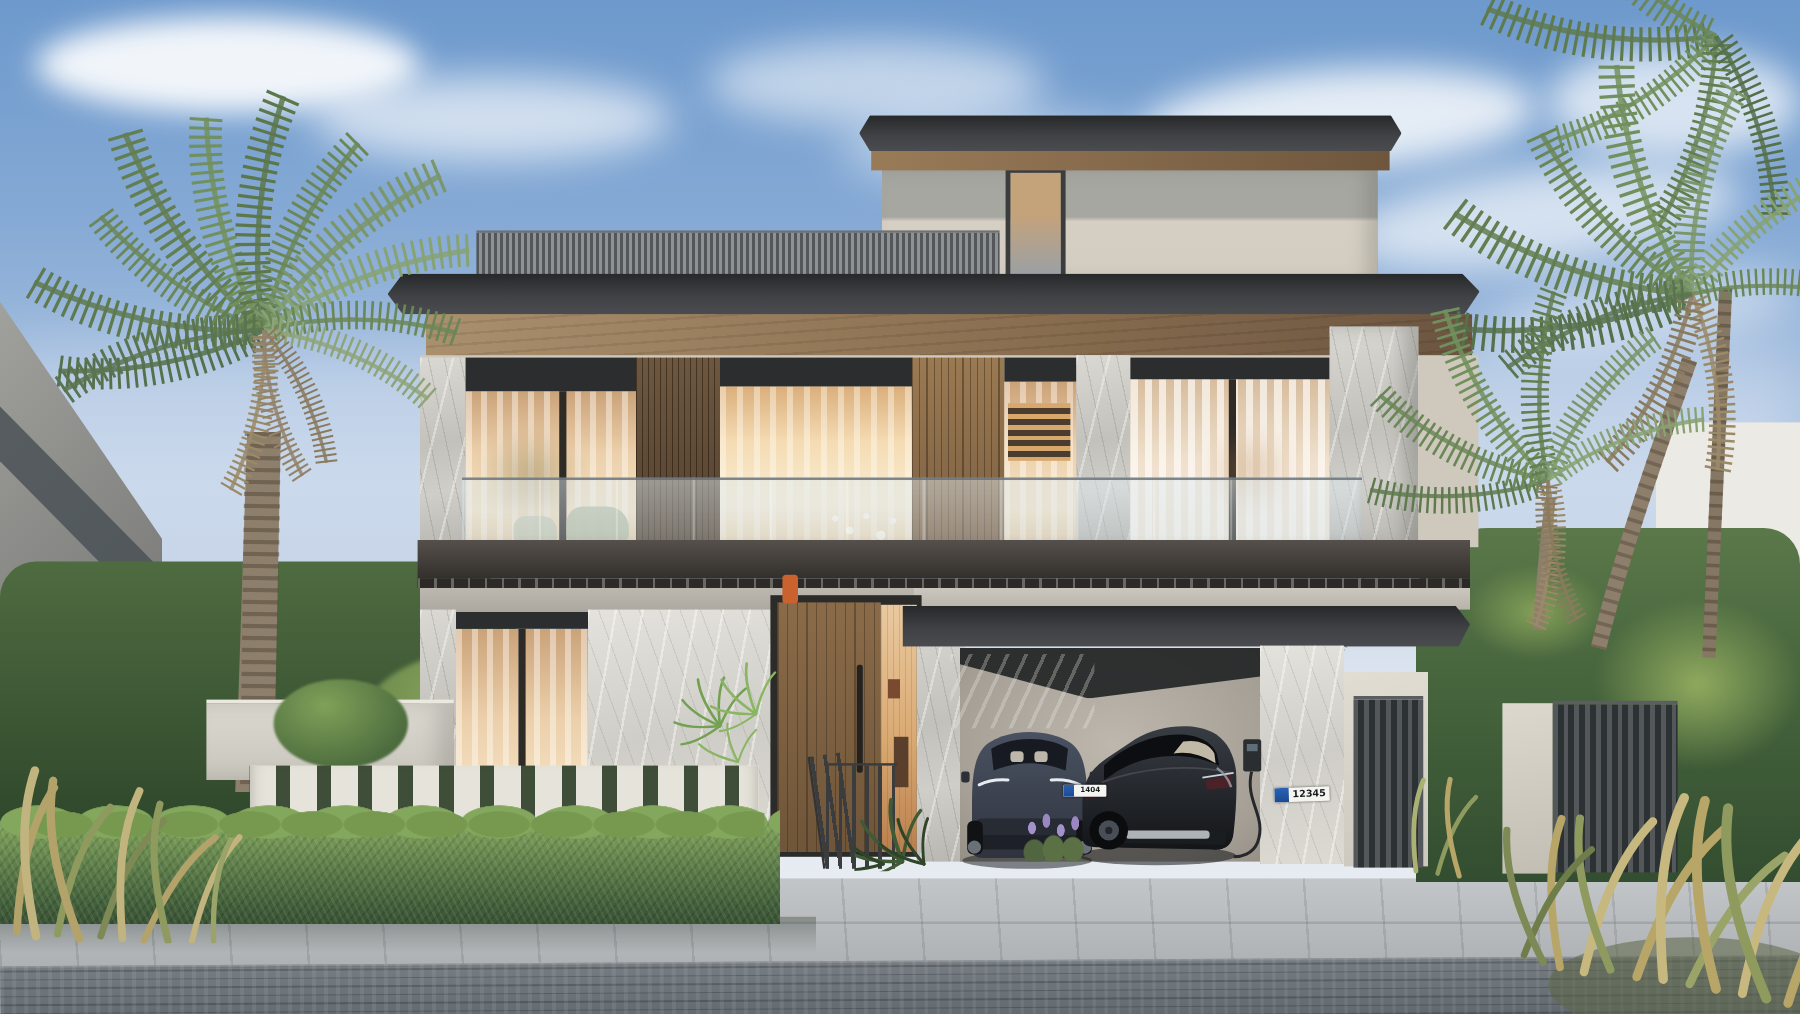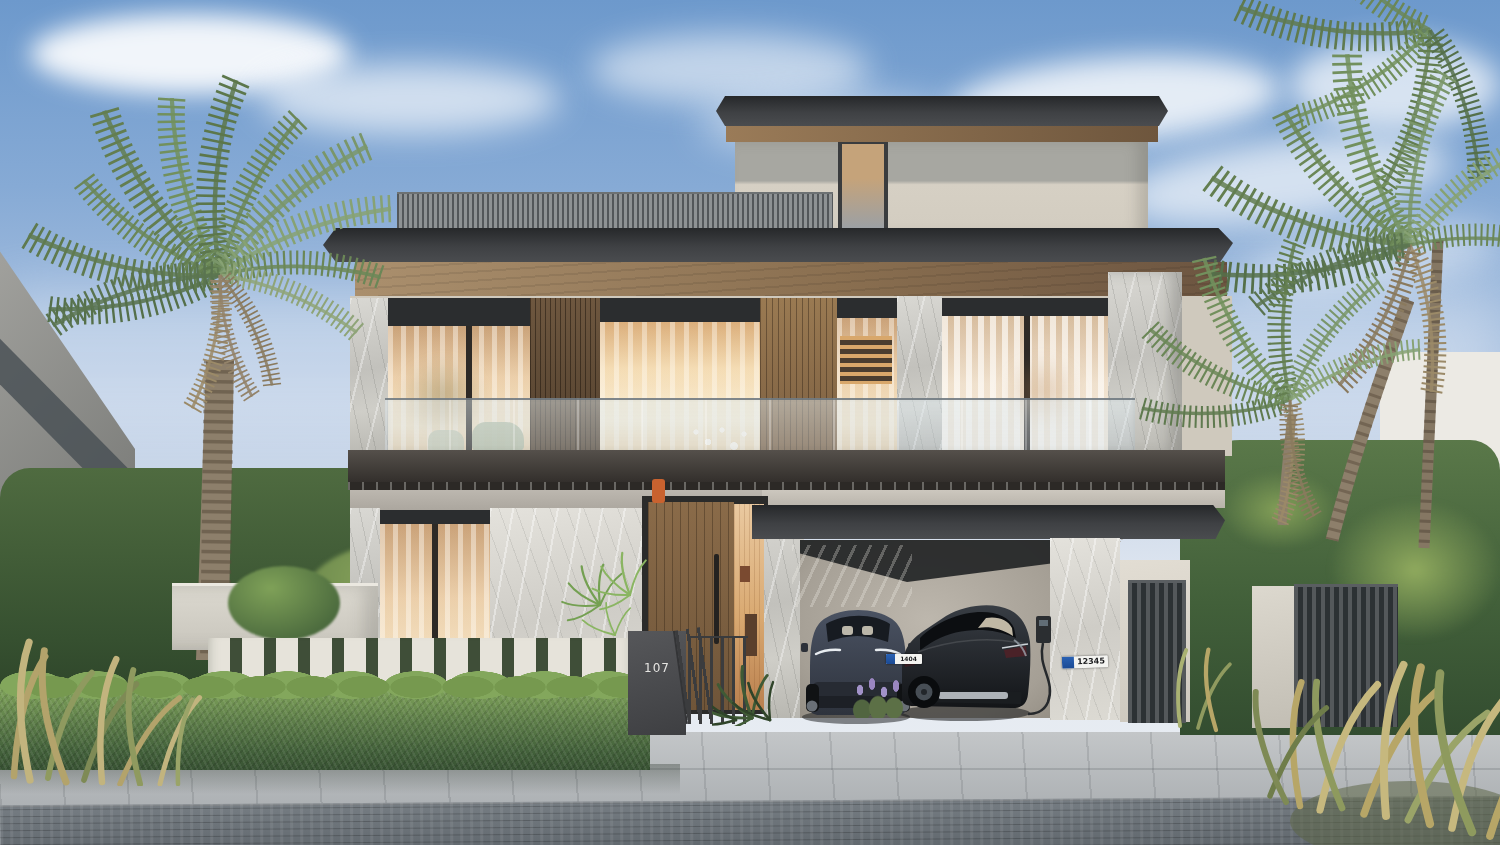--- a/index.html
+++ b/index.html
@@ -395,24 +395,20 @@
                          repeating-linear-gradient(-50deg,rgba(0,0,0,.1) 0 2px,rgba(0,0,0,0) 2px 6px),
                          linear-gradient(180deg,#83a75c 0%,#5d7d49 45%,#42603a 80%,#385233 100%);">
     <div class="abs" style="left:0;top:-13px;width:100%;height:28px;
                 background:radial-gradient(closest-side,#83a75c 97%,rgba(0,0,0,0));
                 background-size:64px 28px;background-repeat:repeat-x;"></div>
     <div class="abs" style="left:26px;top:-8px;width:94%;height:22px;
                 background:radial-gradient(closest-side,#76994f 97%,rgba(0,0,0,0));
                 background-size:52px 22px;background-repeat:repeat-x;"></div>
   </div>
 
-  <div id="pillar107" class="abs" style="left:628px;top:631px;width:58px;height:104px;z-index:7;
-              background:linear-gradient(165deg,#56575a,#3e3f42);">
-    <span>107</span>
-  </div>
 
   <div class="abs gate-bars" style="left:688px;top:636px;width:60px;height:86px;z-index:7;border-top:2px solid #3a3b3d;"></div>
   <div class="abs gate-bars" style="left:686px;top:630px;width:32px;height:94px;z-index:7;border-left:2px solid #333436;
               transform:rotate(-8deg);transform-origin:0 100%;"></div>
 
   <svg class="abs" style="left:712px;top:648px;z-index:7;" width="92" height="78" viewBox="0 0 92 78">
     <g stroke="#3f5a35" stroke-width="3">
       <use href="#blade" transform="translate(40,70) rotate(-60) scale(1.0)"></use>
       <use href="#blade" transform="translate(40,70) rotate(-25) scale(1.1)"></use>
       <use href="#blade" transform="translate(40,70) rotate(5) scale(.95)"></use>

